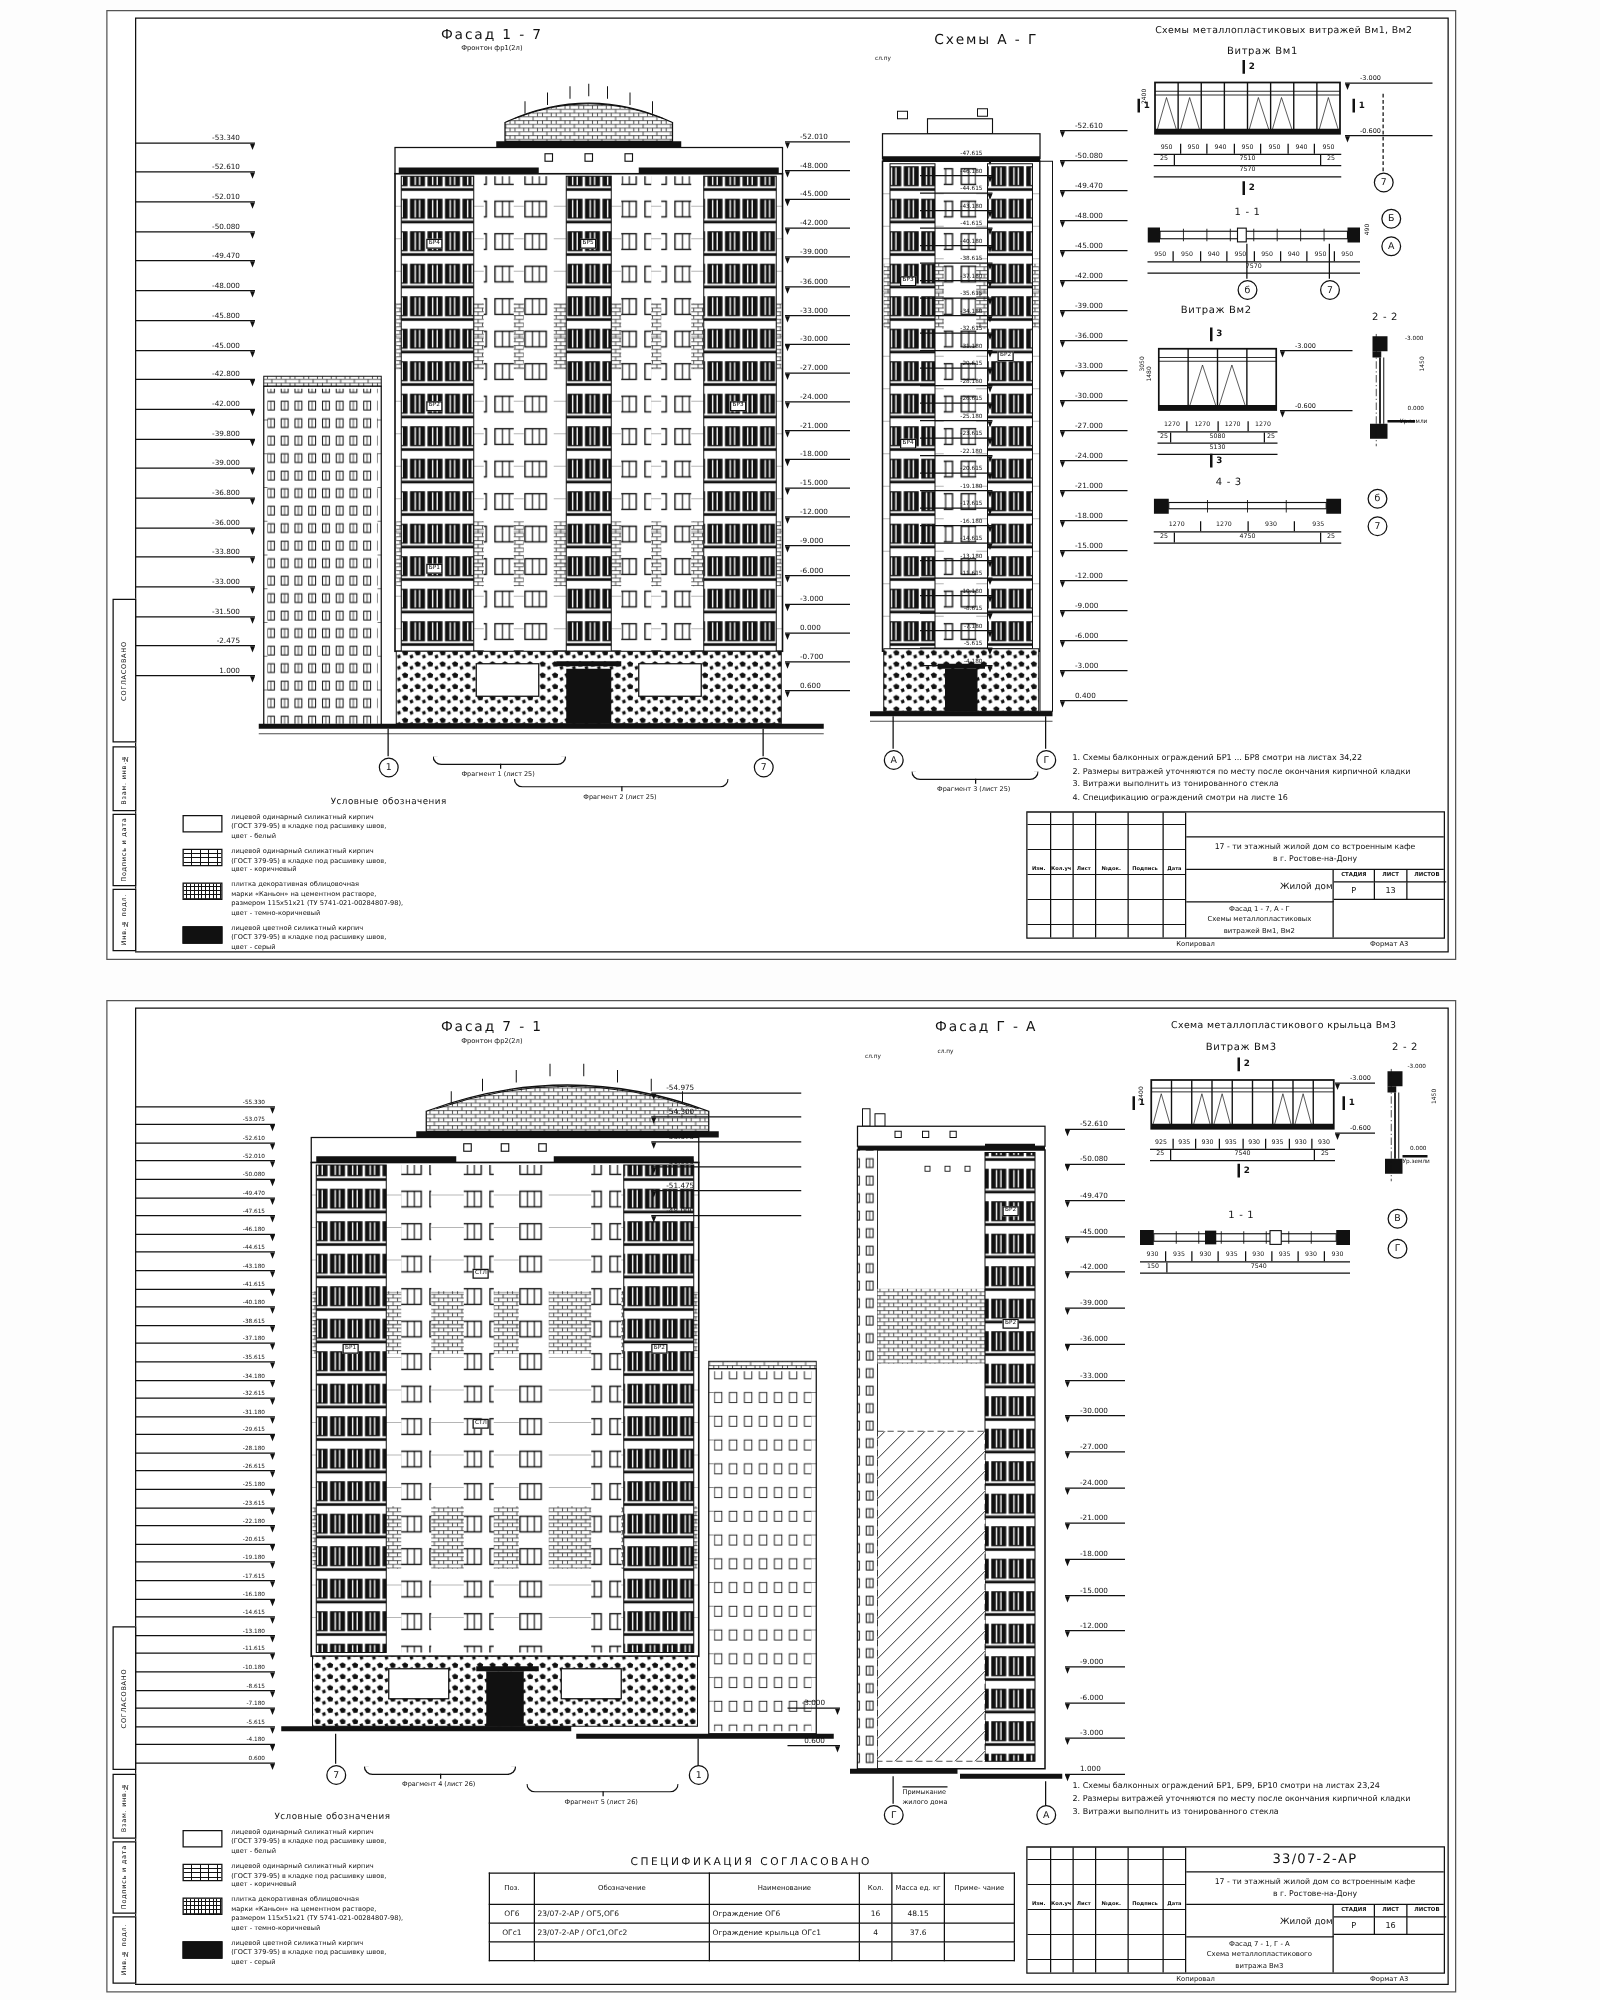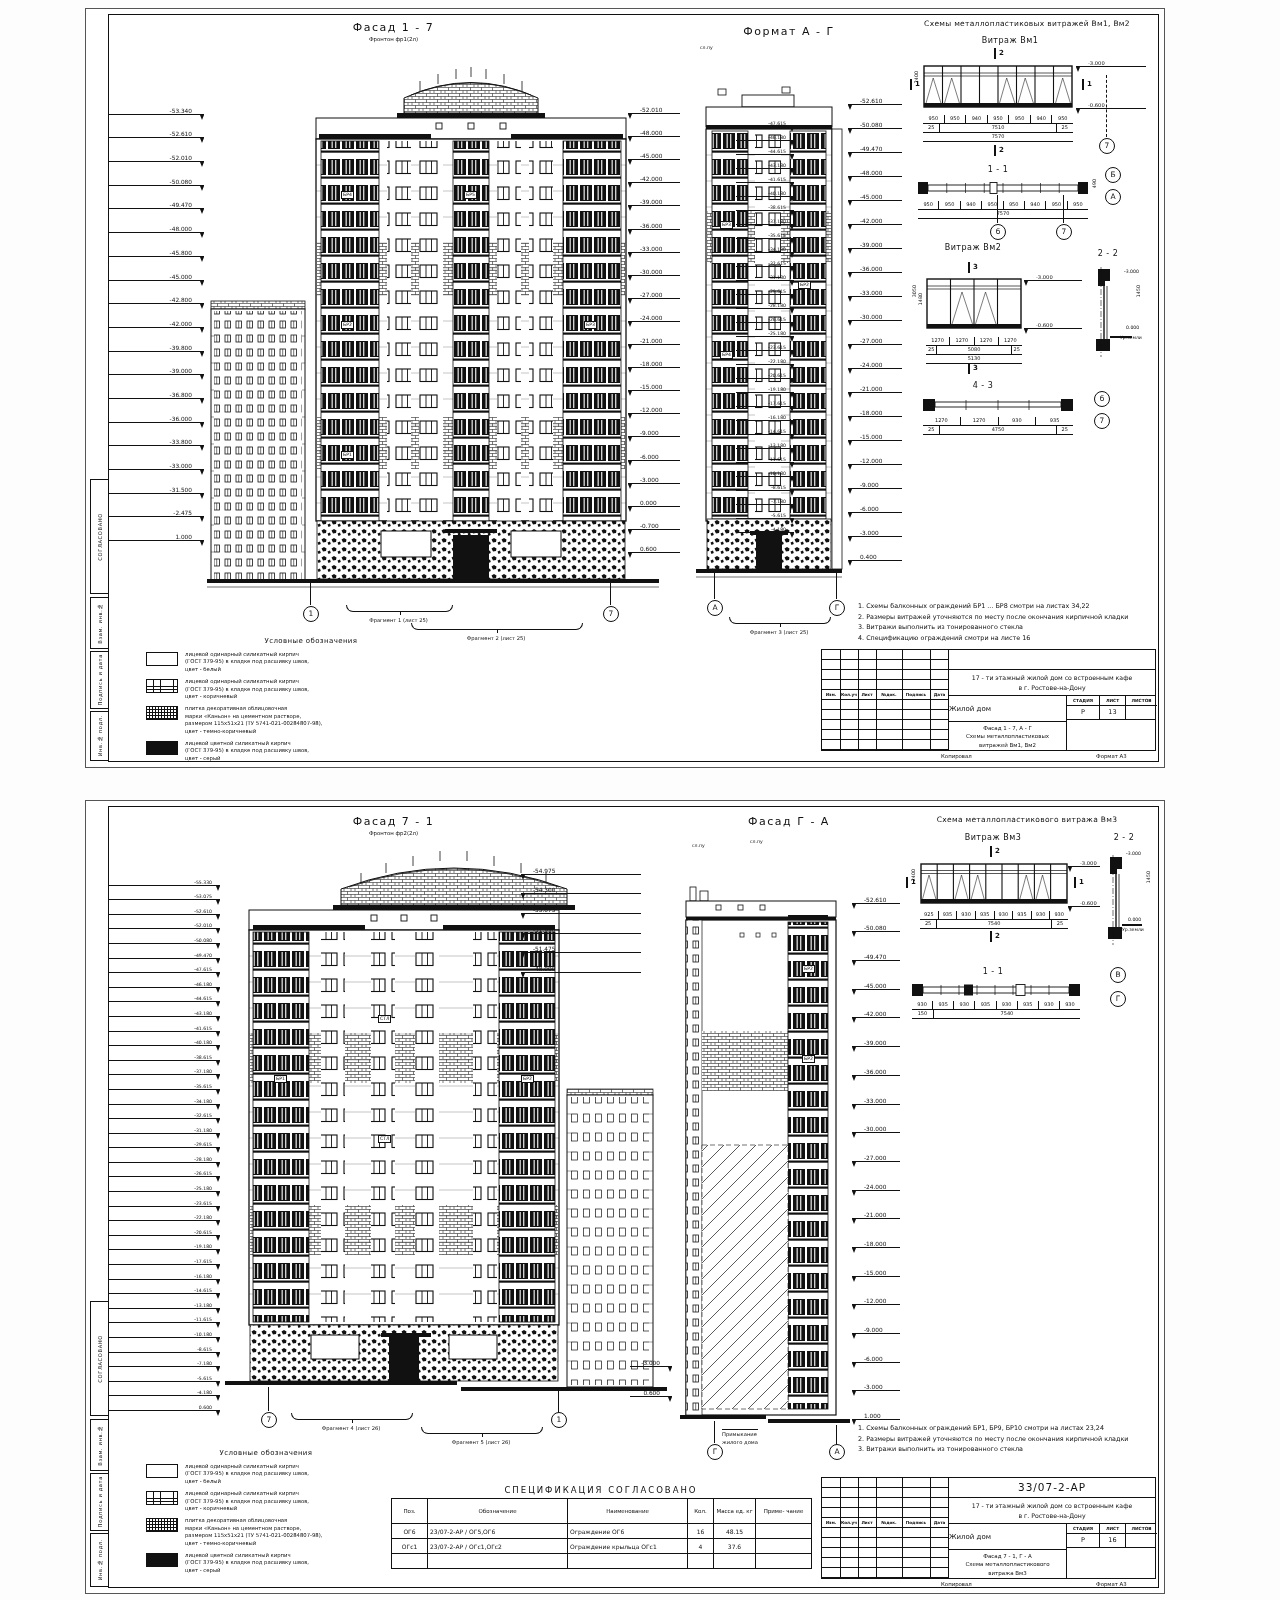--- a/index.html
+++ b/index.html
@@ -60,21 +60,21 @@
   .spec td.l{text-align:left}
   .tb{position:absolute;border:1.6px solid #111;background:#fff}
   .tb,.tb *{box-sizing:border-box}
   .tb-l{position:absolute;left:0;top:0;bottom:0;width:127px;border-right:1.2px solid #111;
         background:repeating-linear-gradient(to bottom,transparent 0 9.3px,#111 9.3px 10px)}
   .tb-l i{position:absolute;top:0;bottom:0;border-left:.8px solid #111}
   .tbh{position:absolute;font-size:4.1px;text-align:center;line-height:10px;height:10px;overflow:hidden;font-weight:700}
   .tb-r{position:absolute;left:127px;top:0;right:0;bottom:0}
   .tbr1{position:absolute;left:0;right:0;top:0;height:20px;border-bottom:1px solid #111;font-size:10.5px;text-align:center;line-height:19px;letter-spacing:1px}
   .tbr2{position:absolute;left:0;right:0;top:20px;height:26px;border-bottom:1px solid #111;font-size:6.2px;text-align:center;display:flex;flex-direction:column;justify-content:center;line-height:1.5}
-  .tbr3l{position:absolute;left:0;top:46px;width:118px;height:26px;border-right:1px solid #111;border-bottom:1px solid #111;font-size:7px;text-align:left;line-height:26px}
+  .tbr3l{position:absolute;left:0;top:46px;width:118px;height:26px;border-right:1px solid #111;border-bottom:1px solid #111;font-size:7px;text-align:right;line-height:26px}
   .tbr4l{position:absolute;left:0;top:72px;width:118px;bottom:0;border-right:1px solid #111;font-size:5.5px;text-align:center;padding-top:2px;line-height:1.5}
   .tbst{position:absolute;left:118px;top:46px;right:0;height:24px;display:grid;grid-template-columns:32px 26px 32px;grid-template-rows:10px 14px;border-bottom:1px solid #111}
   .tbst div{border-left:1px solid #111;font-size:4.3px;text-align:center;line-height:10px;overflow:hidden}
   .tbst div:nth-child(-n+3){border-bottom:1px solid #111;font-weight:700}
   .tbst div:nth-child(3n+1){border-left:none}
   .tbst div:nth-child(n+4){font-size:6.5px;line-height:13px}
   .tbfoot{position:absolute;font-size:5.4px;white-space:nowrap}
 </style>
 </head>
 <body>
@@ -378,21 +378,21 @@
     <div class="vl" style="left:504px;top:562px;height:22px"></div>
     <div class="bub" style="left:197px;top:585px">1</div>
     <div class="bub" style="left:497px;top:585px">7</div>
     <div class="brace" style="left:240px;top:584px;width:105px"></div>
     <div class="brlbl" style="left:225px;top:596px;width:135px">Фрагмент 1 (лист 25)</div>
     <div class="brace" style="left:305px;top:602px;width:170px"></div>
     <div class="brlbl" style="left:320px;top:614px;width:140px">Фрагмент 2 (лист 25)</div>
   </div>
 
   <div class="fc" style="left:588px;top:12px;width:230px;height:615px">
-    <div class="dtitle" style="left:0;top:4px;width:230px">Формат А - Г</div>
+    <div class="dtitle" style="left:0;top:4px;width:230px">Схемы А - Г</div>
     <svg class="fsvg" style="left:20px;top:30px" width="150" height="545" viewBox="0 0 150 545">
       <rect x="48" y="44" width="52" height="12" fill="#fff" stroke="#111" stroke-width="0.9"></rect>
       <rect x="24" y="38" width="8" height="6" fill="#fff" stroke="#111" stroke-width="0.8"></rect>
       <rect x="88" y="36" width="8" height="6" fill="#fff" stroke="#111" stroke-width="0.8"></rect>
       <rect x="12" y="56" width="126" height="20" fill="#fff" stroke="#111" stroke-width="1"></rect>
       <rect x="12" y="74" width="126" height="4" fill="#111"></rect>
       <rect x="12" y="78" width="126" height="392" fill="#fff" stroke="#111" stroke-width="1.2"></rect>
       <rect x="13" y="160" width="124" height="52" fill="url(#pb)"></rect>
       <path d="M12 104H138M12 130H138M12 156H138M12 182H138M12 208H138M12 234H138M12 260H138M12 286H138M12 312H138M12 338H138M12 364H138M12 390H138M12 416H138M12 442H138" stroke="#111" stroke-width="0.35" opacity="0.7"></path>
       <rect x="18" y="80" width="36" height="388" fill="url(#pw)" stroke="#111" stroke-width="0.8"></rect>
@@ -1360,21 +1360,21 @@
       <div>Примыкание</div>
       <div>жилого дома</div>
     </div>
     <div class="vl" style="left:40px;top:606px;height:22px"></div>
     <div class="vl" style="left:162px;top:610px;height:20px"></div>
     <div class="bub" style="left:33px;top:629px">Г</div>
     <div class="bub" style="left:155px;top:629px">А</div>
   </div>
 
   <div class="vit" style="left:812px;top:14px;width:258px;height:360px">
-    <div class="vhead" style="left:0;top:0;width:258px">Схема металлопластикового витража Вм3</div>
+    <div class="vhead" style="left:0;top:0;width:258px">Схема металлопластикового крыльца Вм3</div>
     <div class="vtitle" style="left:0;top:18px;width:190px">Витраж Вм3</div>
     <div class="vtitle" style="left:196px;top:18px;width:60px">2 - 2</div>
     <div class="flag" style="left:92px;top:31px">2</div>
     <svg class="vsvg" style="left:22px;top:46px" width="148" height="46" viewBox="0 0 148 46">
       <rect x="1" y="3" width="146" height="39" fill="#fff" stroke="#111" stroke-width="1.4"></rect>
       <line x1="1" y1="9.5" x2="147" y2="9.5" stroke="#111" stroke-width="0.7"></line>
       <line x1="1" y1="12.5" x2="147" y2="12.5" stroke="#111" stroke-width="0.7"></line>
       <g stroke="#111" stroke-width="1.1">
         <line x1="17.2" y1="3" x2="17.2" y2="42"></line>
           <line x1="33.4" y1="3" x2="33.4" y2="42"></line>

